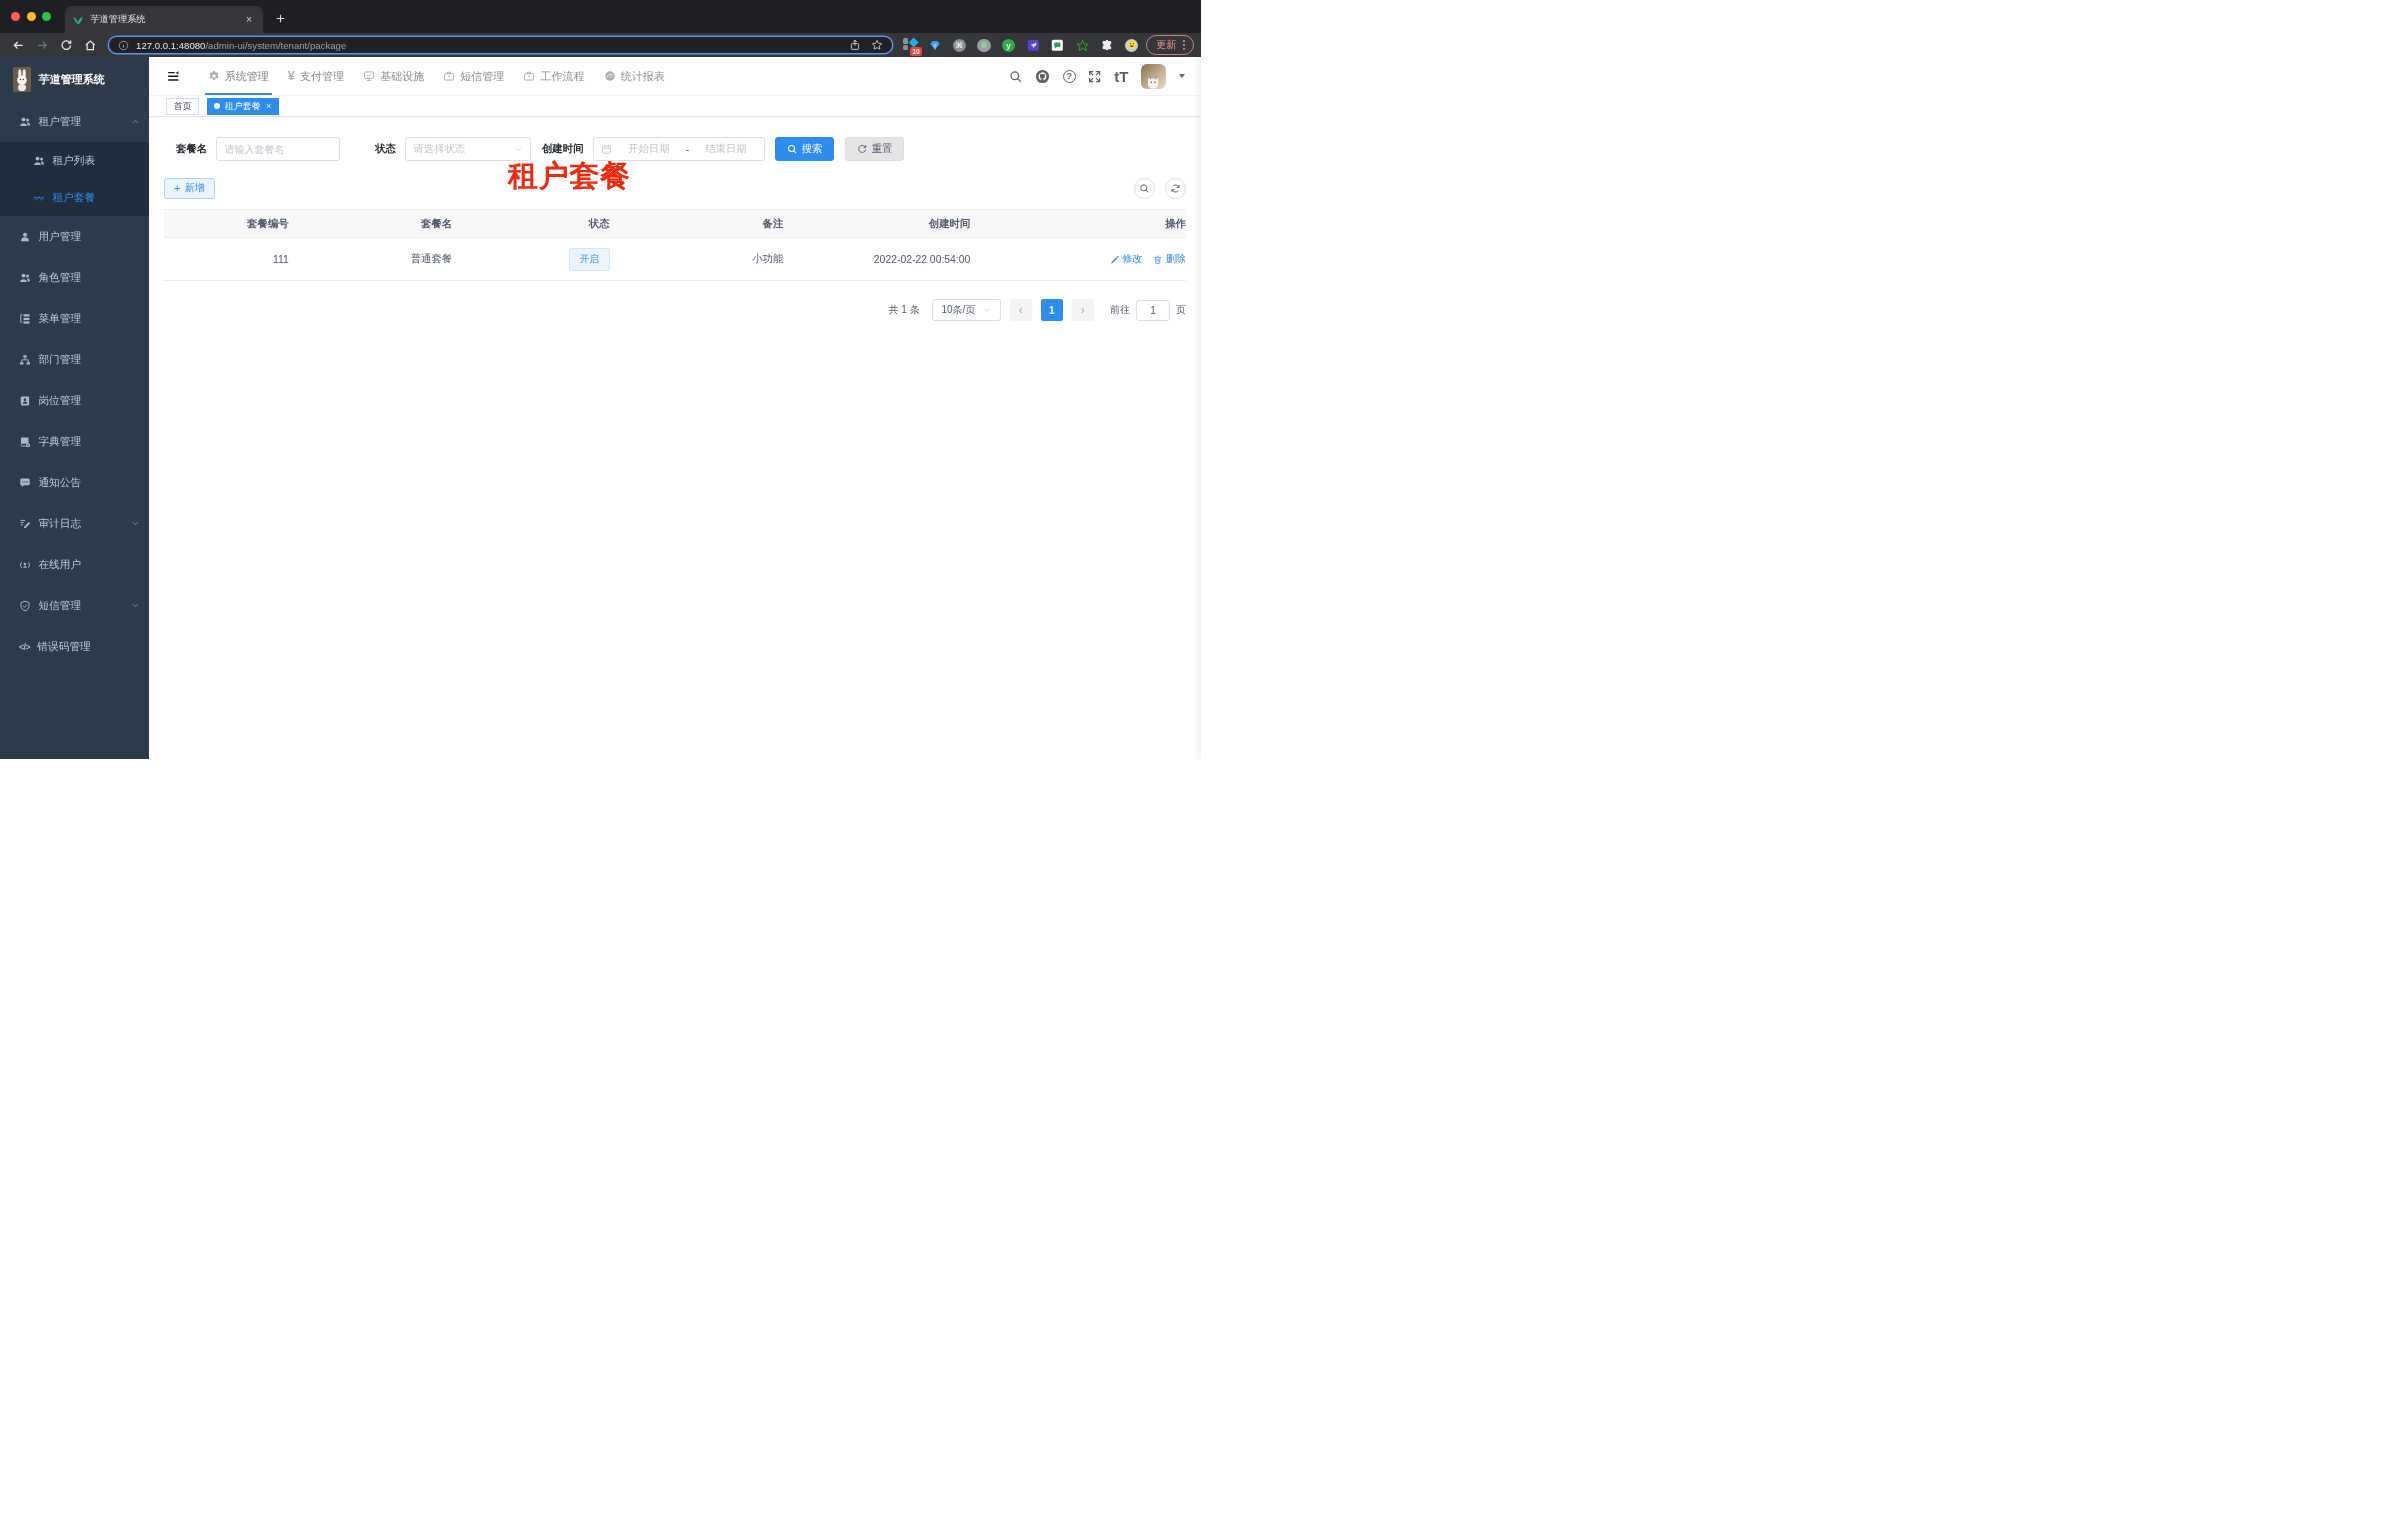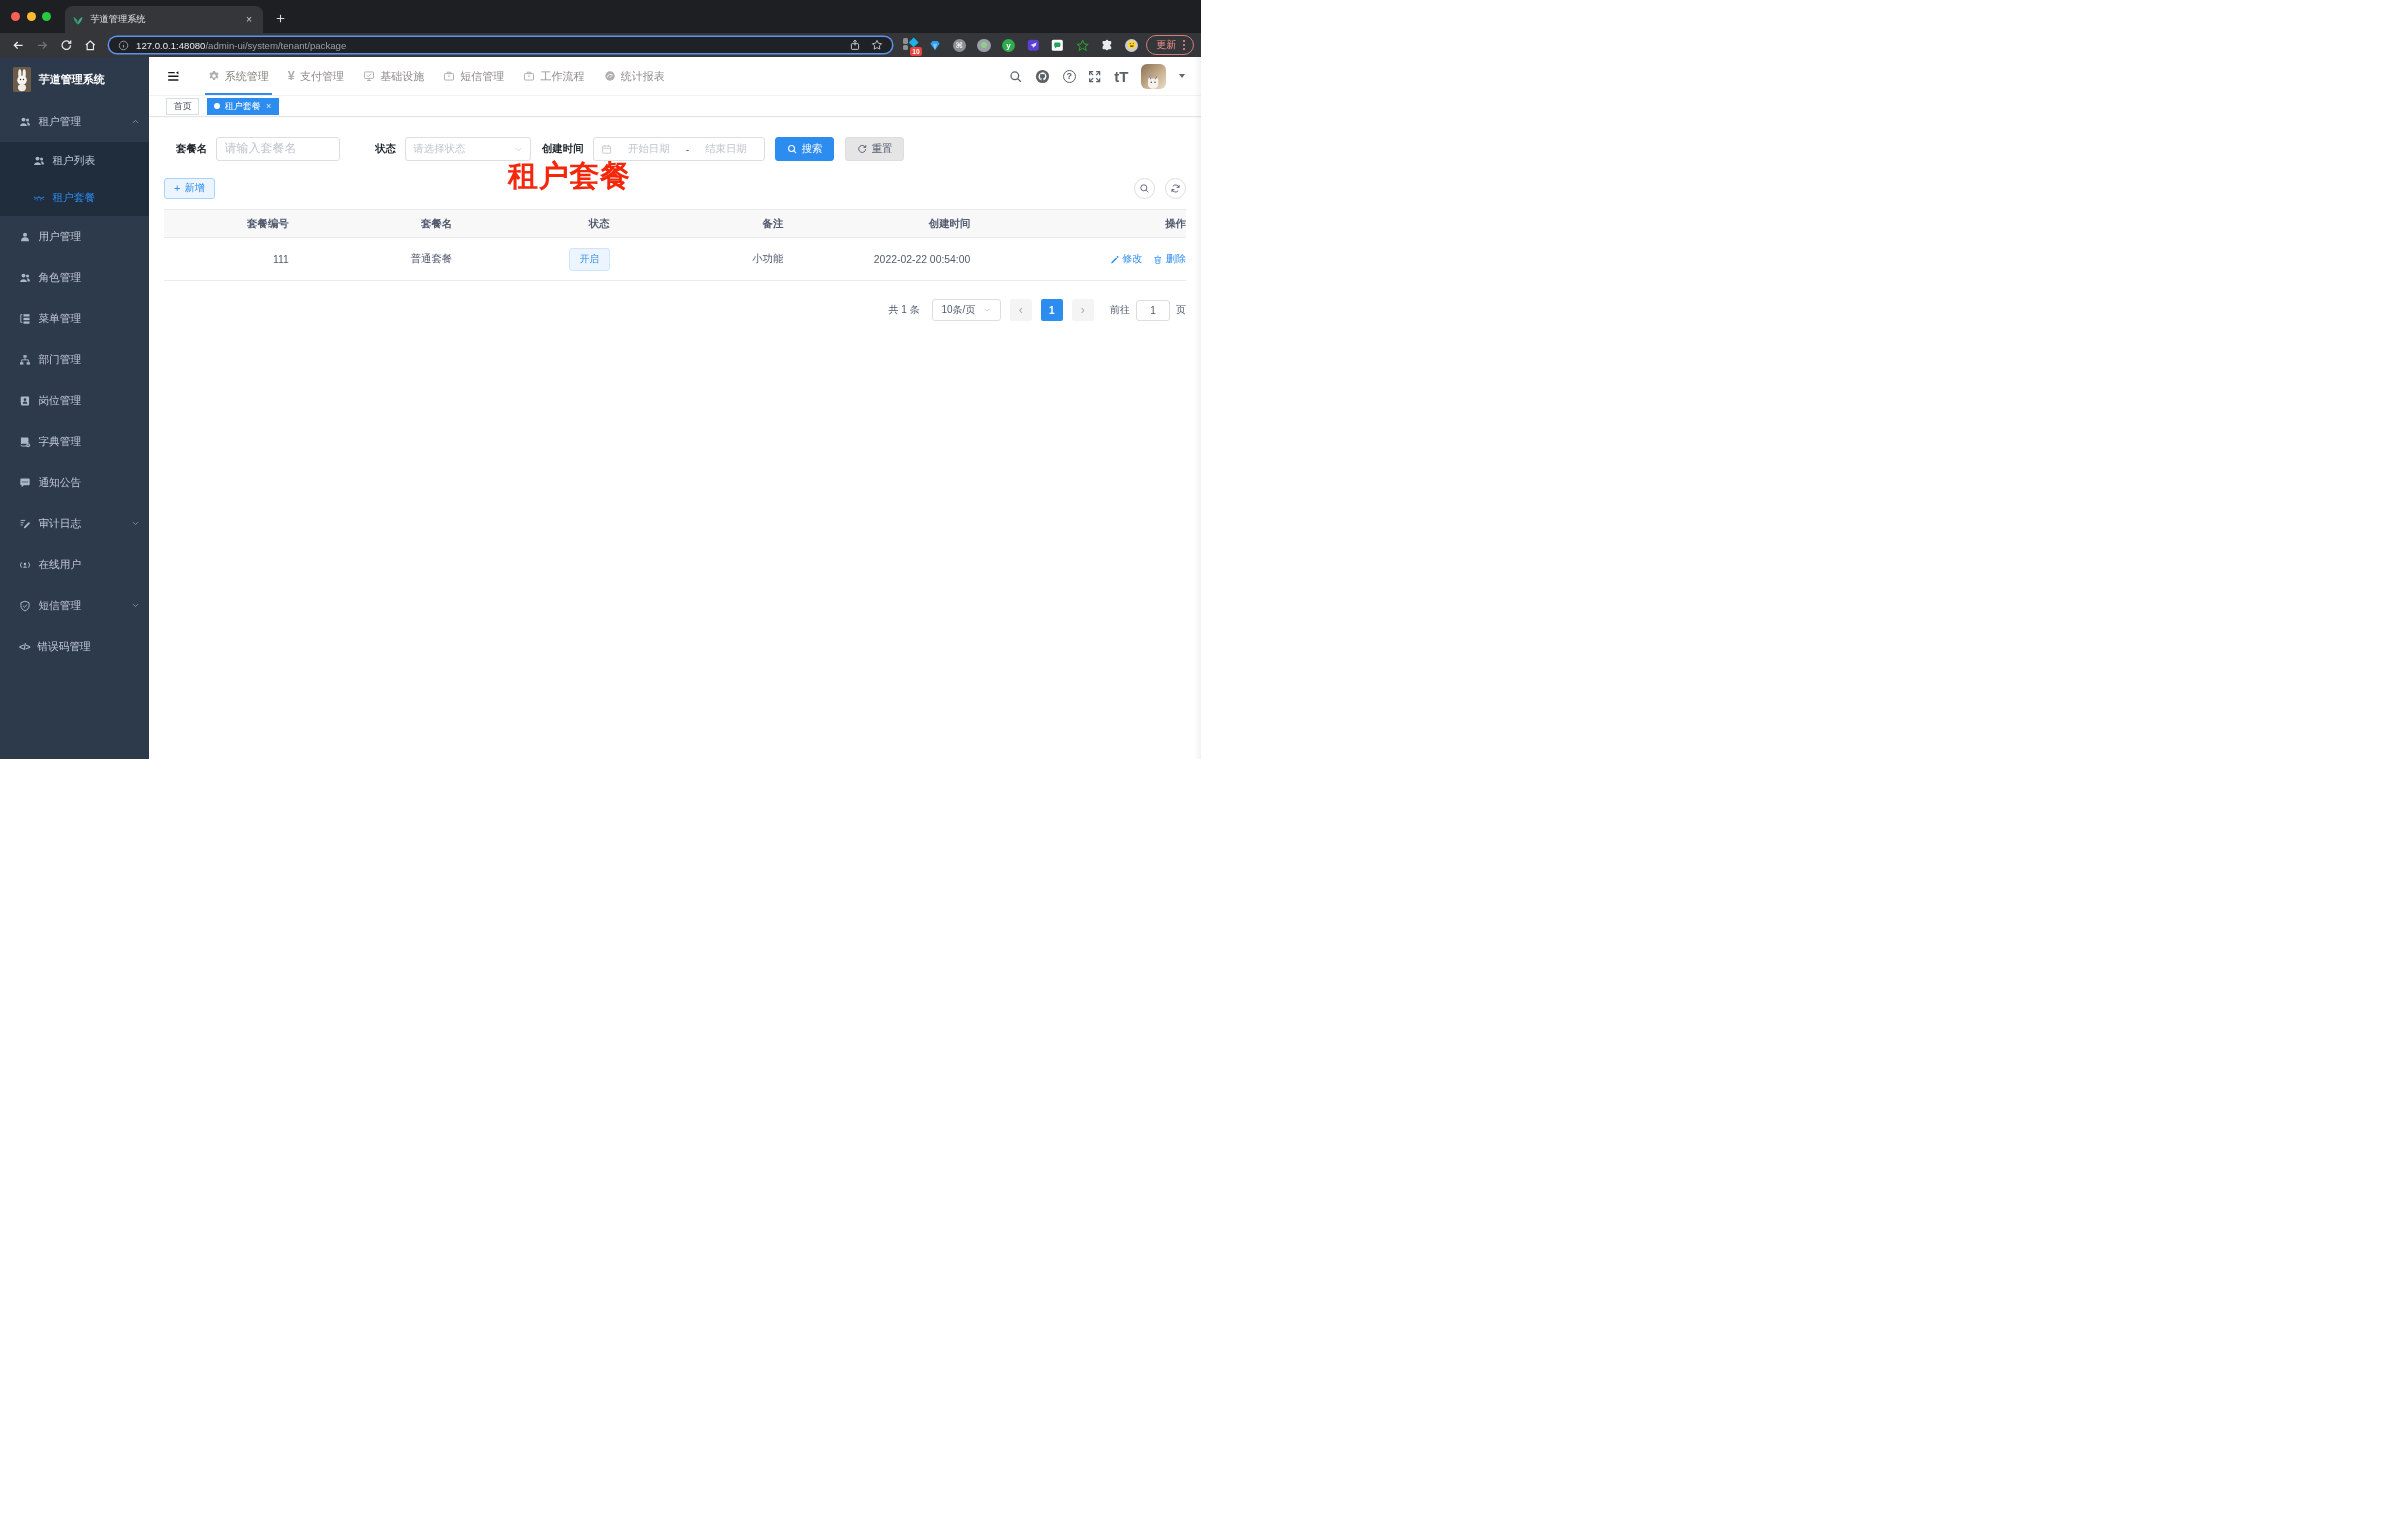--- a/index.html
+++ b/index.html
@@ -88,21 +88,21 @@
 
   .content { flex:1; position:relative; padding:0 15px; }
   .annotation { position:absolute; left:359px; top:39px; font-size:30px; font-weight:600; color:#f4270b;
                 letter-spacing:0.7px; z-index:6; white-space:nowrap; }
 
   .filters { display:flex; align-items:center; margin-top:20px; }
   .f-label { font-size:10.4px; font-weight:700; color:#24292f; margin:0 9px 0 12px; white-space:nowrap; }
   .f-box { height:24px; border:0.7px solid #dcdee2; border-radius:3px; background:#fff; display:flex; align-items:center;
            padding:0 7.4px; font-size:10.4px; color:#c0c4cc; }
   .f-input { width:124px; }
-  .f-input input { border:0; outline:0; width:100%; font-size:12px; color:#515a6e; font-family:Liberation Mono, monospace; }
+  .f-input input { border:0; outline:0; width:100%; font-size:10px; color:#515a6e; font-family:Liberation Sans, sans-serif; }
   .f-input input::placeholder { color:#c0c4cc; }
   .f-select { width:126px; justify-content:space-between; }
   .f-select .sel-caret { color:#c0c4cc; }
   .f-date { width:172px; gap:6.7px; }
   .f-date .cal { color:#c0c4cc; flex-shrink:0; }
   .f-date span { white-space:nowrap; }
   .btn { height:24px; border-radius:3px; display:inline-flex; align-items:center; gap:4.4px; font-size:10.4px;
          padding:0 11px; margin-left:10.4px; cursor:default; }
   .btn-primary { background:#2d8cf0; color:#fff; border:0.7px solid #2d8cf0; }
   .btn-default { background:#e5e5e5; color:#515a6e; border:0.7px solid #dcdee2; }

